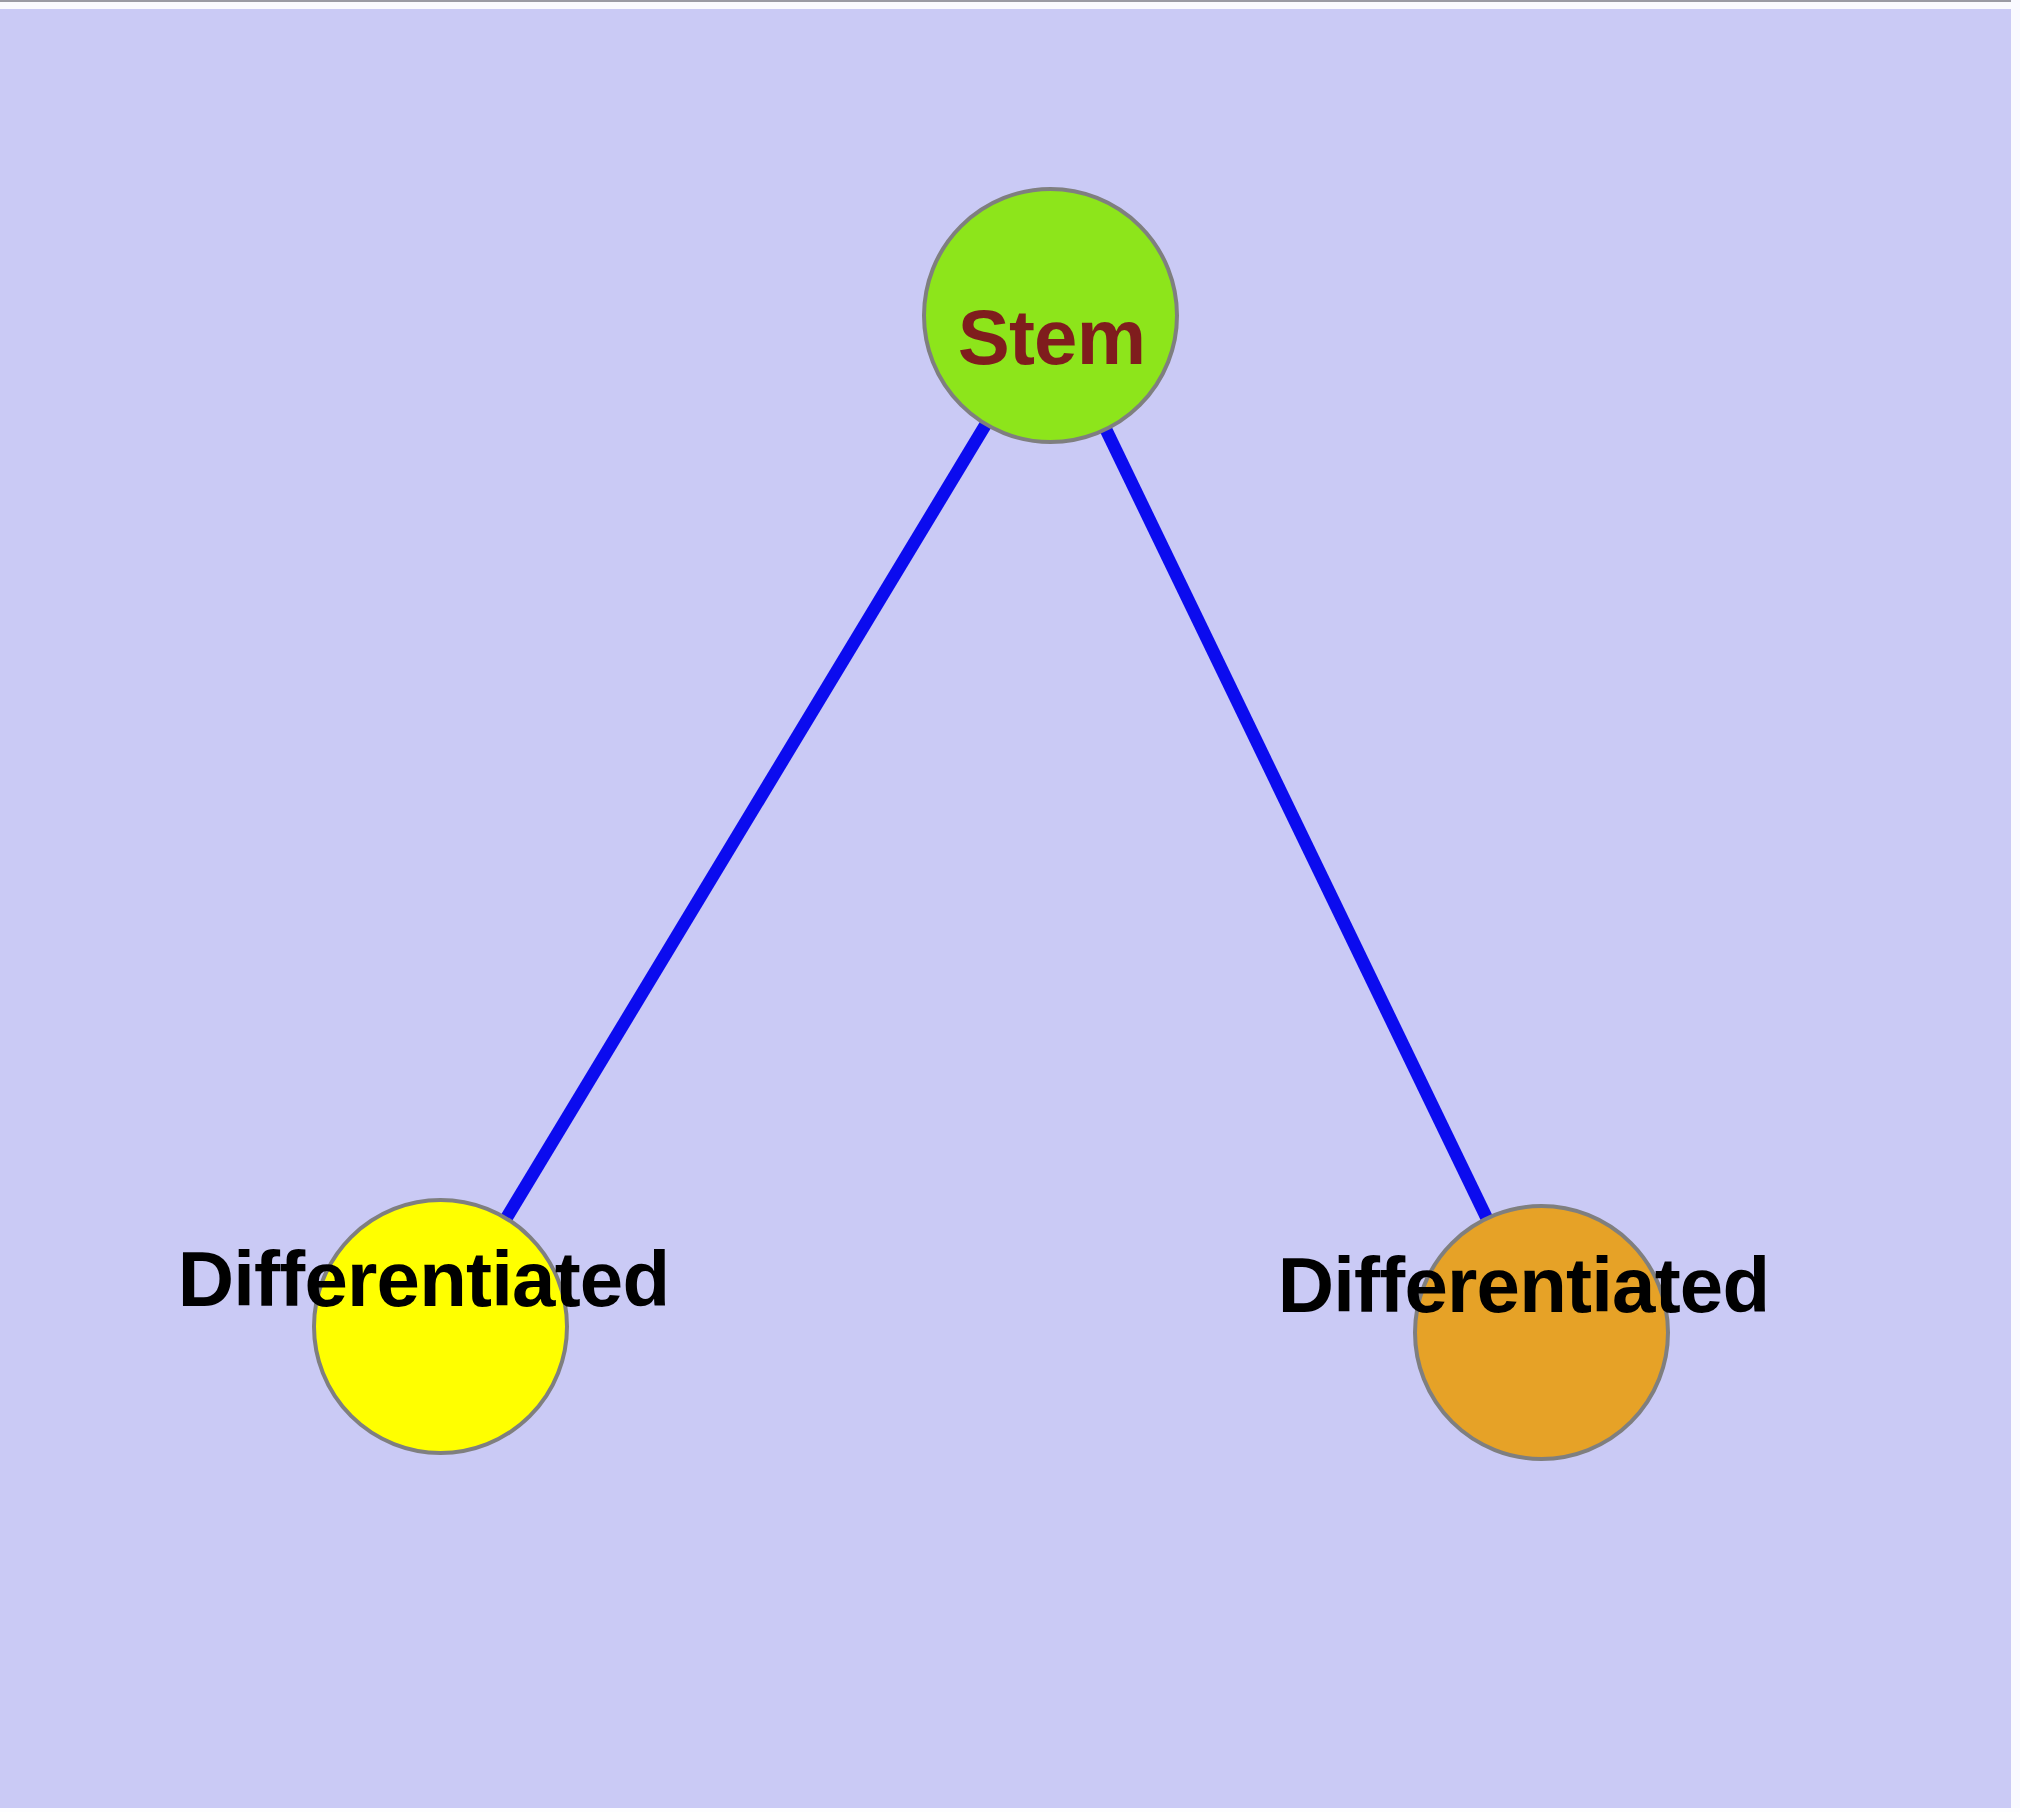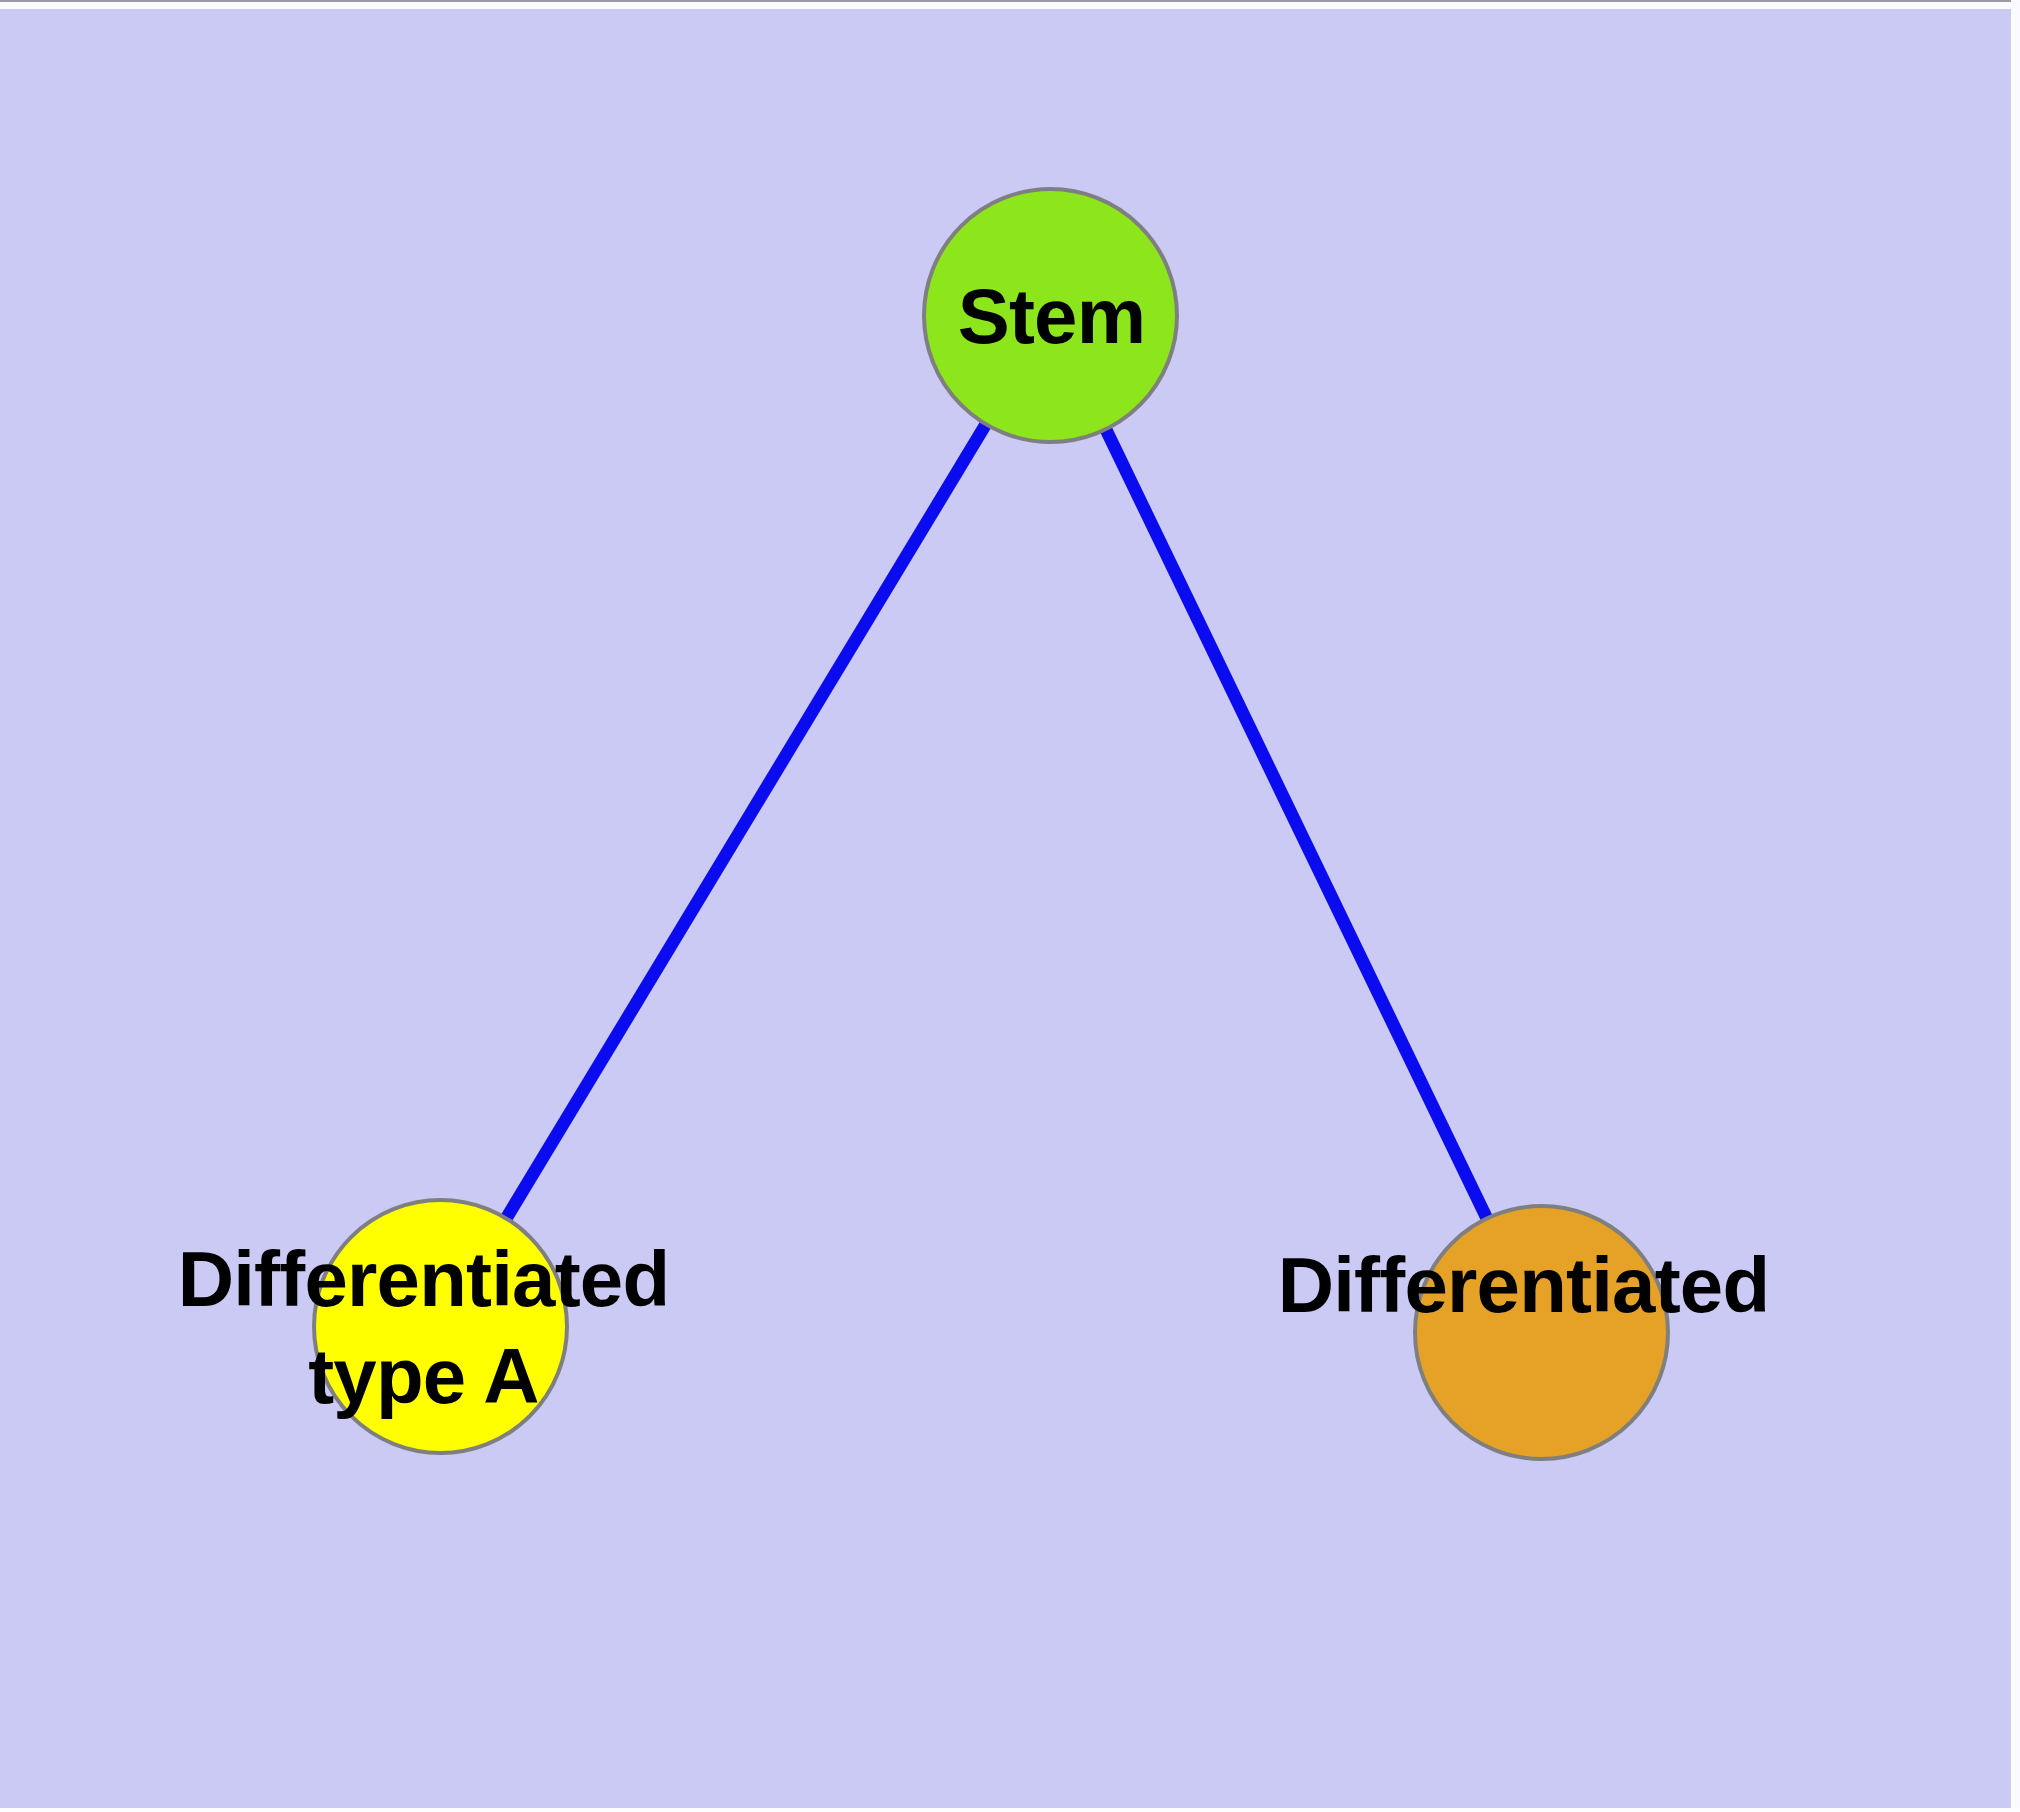--- a/index.html
+++ b/index.html
@@ -74,25 +74,24 @@
 
   <svg class="edges" width="2021" height="1812" viewBox="0 0 2384 2138">
     <line x1="1240" y1="373" x2="520" y2="1565" style="stroke: rgb(11, 11, 239);"></line>
     <line x1="1240" y1="373" x2="1819" y2="1572" style="stroke: rgb(11, 11, 239);"></line>
   </svg>
 
   <div class="node node-stem" style="background-color: rgb(141, 229, 27);"></div>
   <div class="node node-type-a" style="background-color: rgb(255, 255, 0);"></div>
   <div class="node node-type-b" style="background-color: rgb(230, 162, 39);"></div>
 
-  <div class="node-label label-stem" style="color: #000000;">Stem</div>
+  <div class="node-label label-stem" style="color: #7f1d1d; margin-top: 21px;">Stem</div>
 
   <div class="node-label label-type-a" style="color: rgb(0, 0, 0);">
     <div>Differentiated</div>
-    <div>type A</div>
   </div>
 
   <div class="node-label label-type-b" style="color: rgb(0, 0, 0);">
     <div>Differentiated</div>
   </div>
 
 </div>
 
 
 </body></html>

